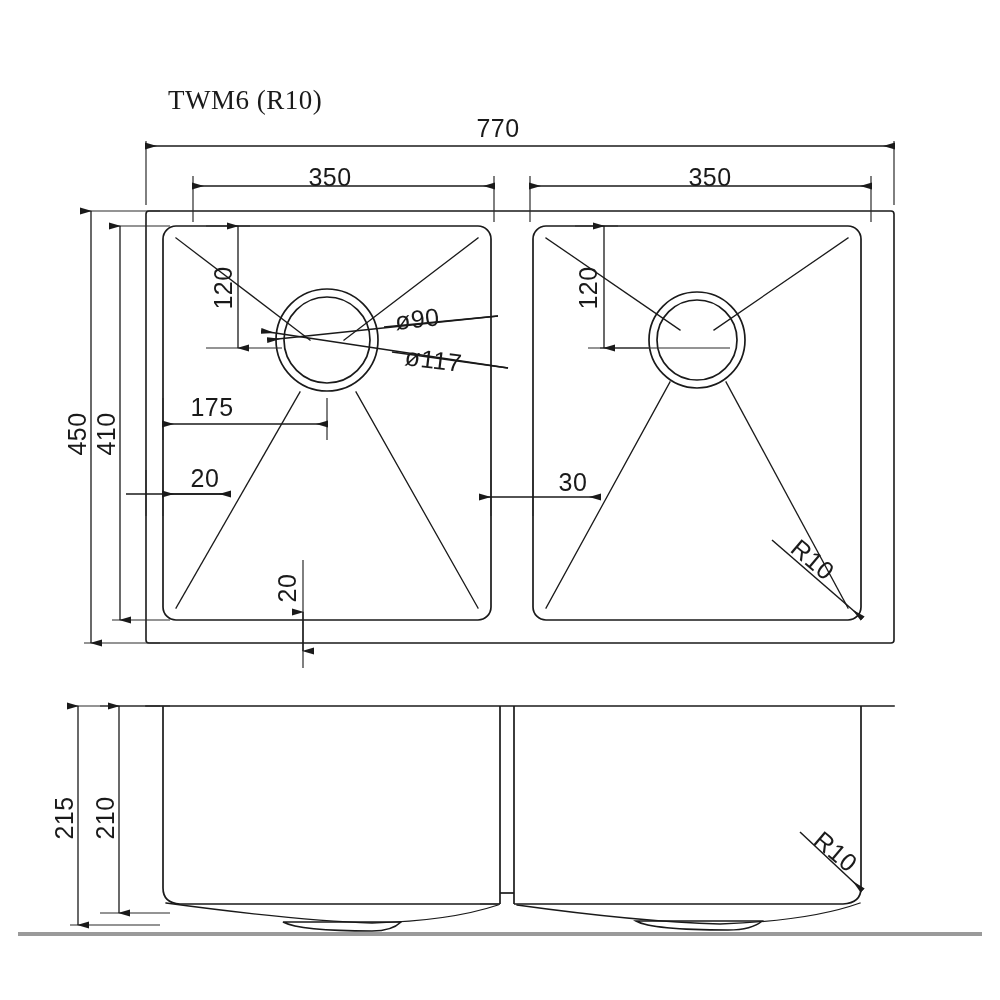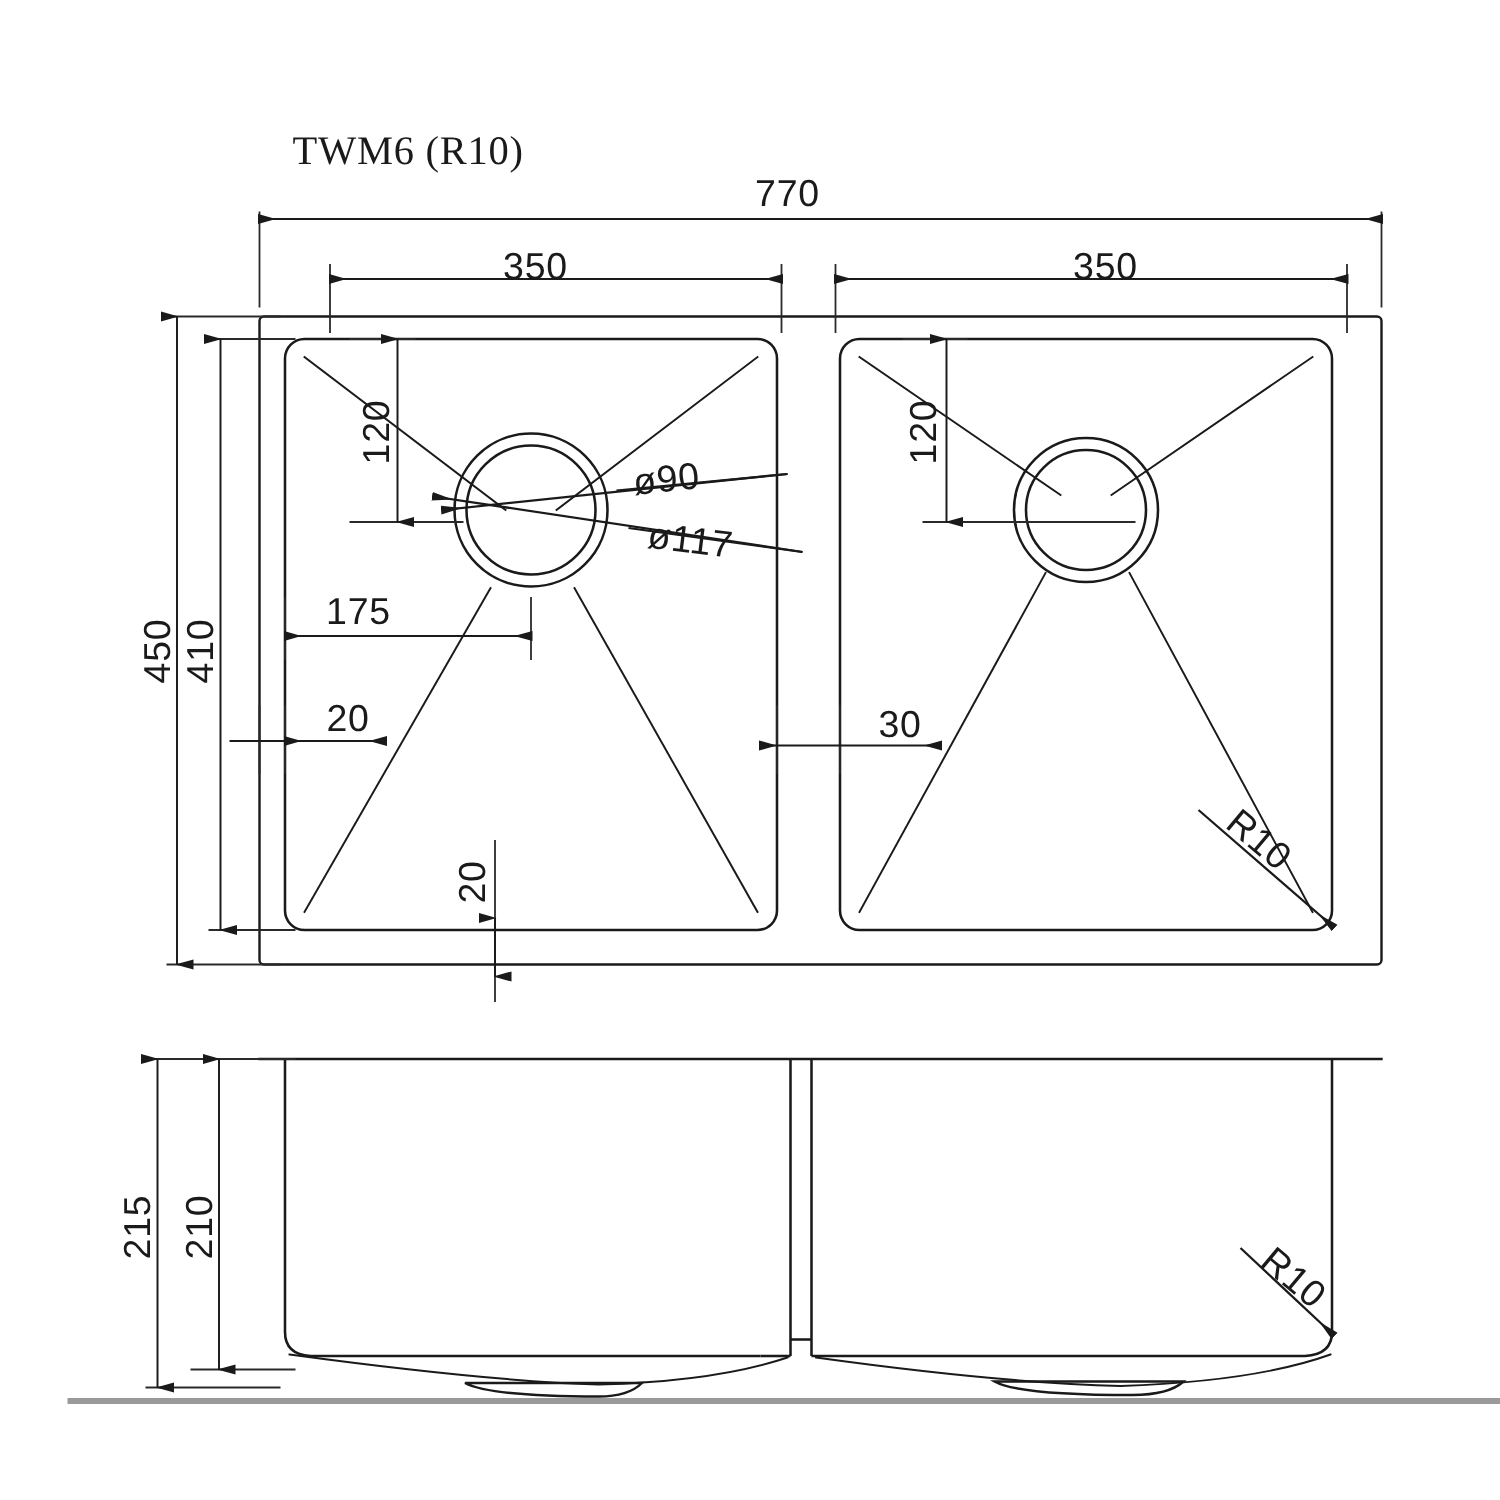--- a/index.html
+++ b/index.html
@@ -11,21 +11,20 @@
     width: 1000px;
     height: 1000px;
     font-family: "Liberation Sans", sans-serif;
     overflow: hidden;
   }
   #sheet {
     position: relative;
     width: 932px;
     height: 1000px;
     background: #ffffff;
-    margin-left: 27px;
   }
   svg.drawing {
     position: absolute;
     left: 0;
     top: 0;
     width: 1000px;
     height: 1000px;
   }
   .ln {
     stroke: #1a1a1a;

